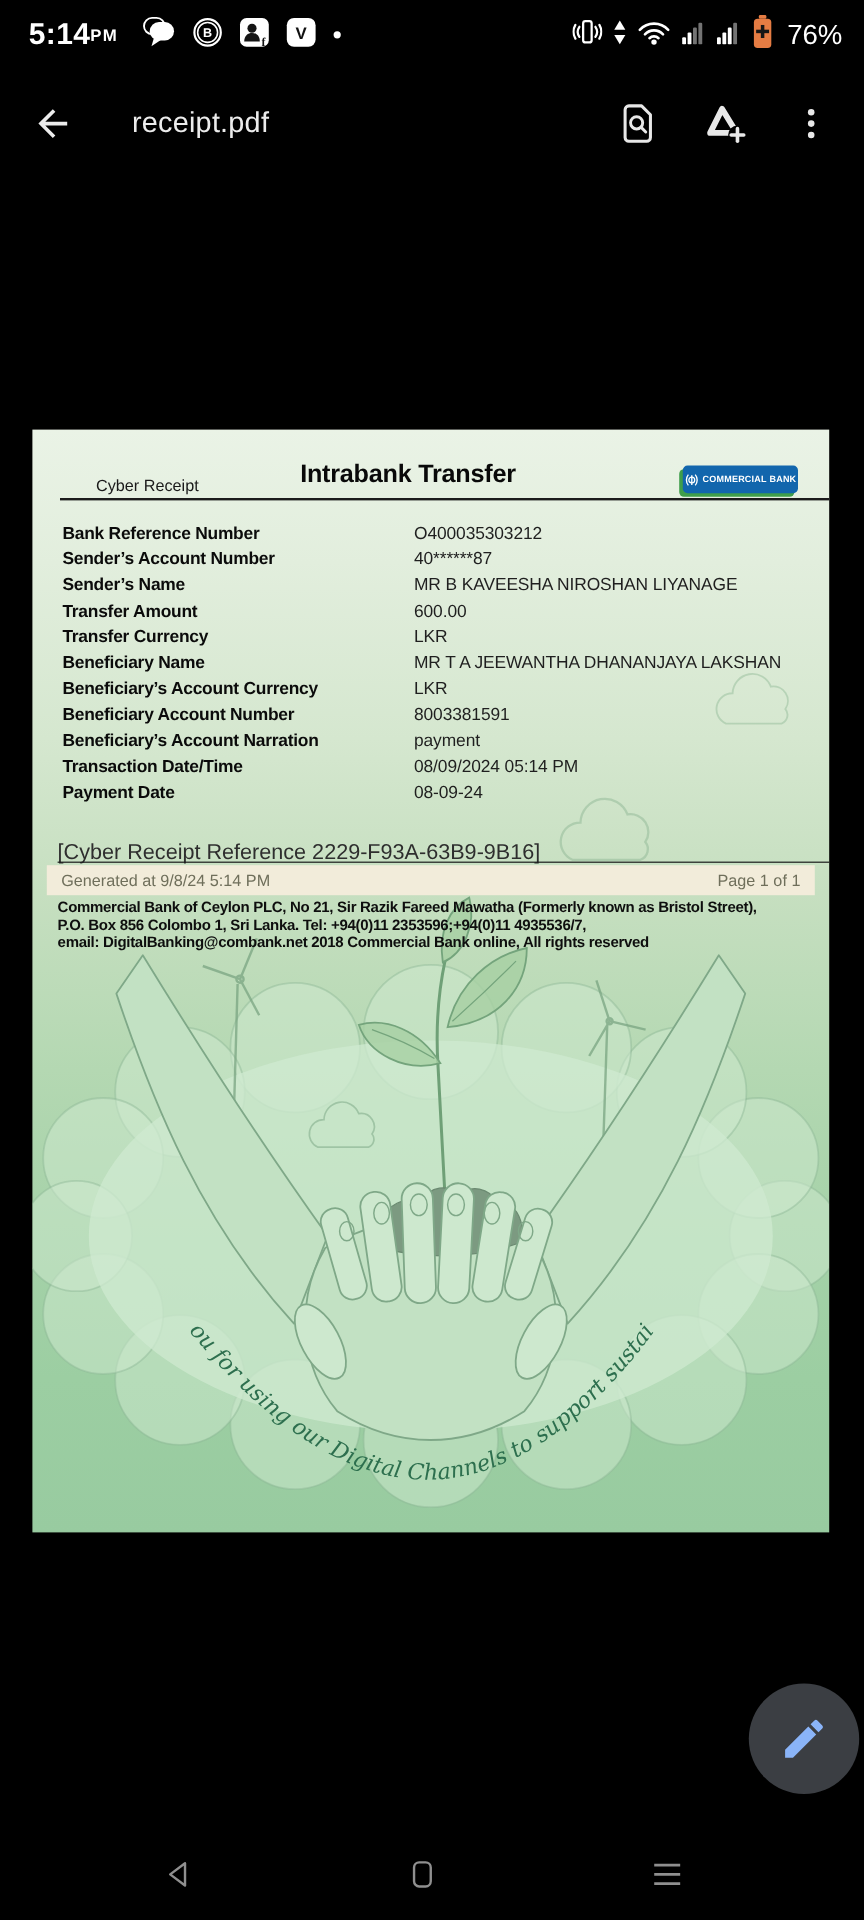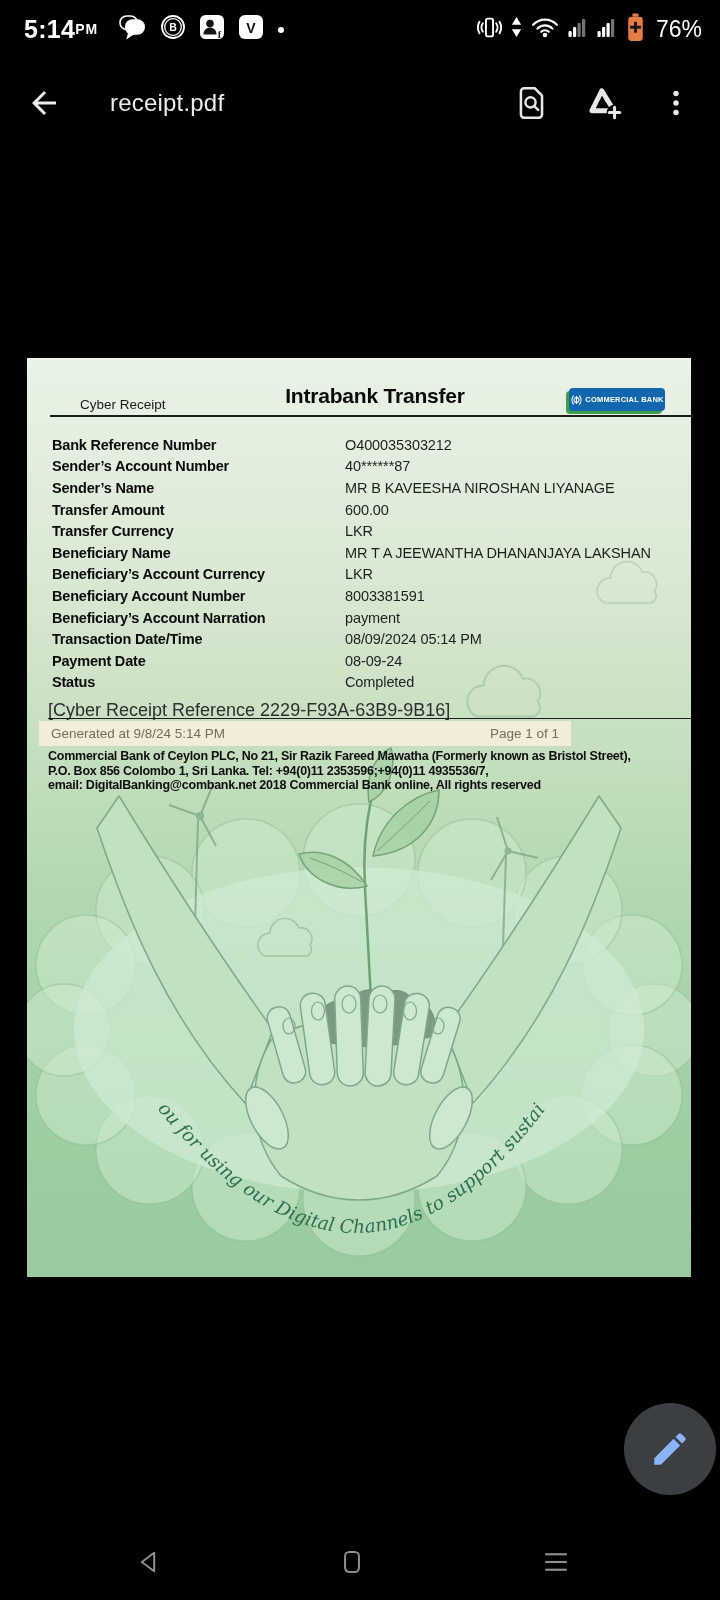--- a/index.html
+++ b/index.html
@@ -20,33 +20,33 @@
   .ab-actions{margin-left:auto;display:flex;align-items:center;gap:28px;}
   .icon-btn{width:44px;height:44px;display:flex;align-items:center;justify-content:center;}
   
   .pdf-page{position:absolute;left:27px;top:358px;width:664px;height:919px;overflow:hidden;
             background:linear-gradient(180deg,#eaf3e6 0%,#e2eedd 12%,#d5e7cf 28%,#c6dfc0 42%,
                        #b4d8b2 58%,#a6d2a9 72%,#9ccea2 86%,#98cba0 100%);}
   .wm-svg{position:absolute;inset:0;z-index:0;}
   .page-content{position:absolute;inset:0;z-index:1;border-radius:17px;}
   .doc-type{position:absolute;left:53px;top:39px;font-size:13.5px;color:#1a1a1a;}
   .doc-title{position:absolute;left:0;top:26px;width:626px;text-align:center;
-             font-size:21px;font-weight:bold;color:#090909;letter-spacing:-.2px;padding-left:35px;}
+             font-size:21px;font-weight:bold;color:#090909;letter-spacing:-.2px;}
   .bank-logo{position:absolute;left:542px;top:30px;width:96px;height:23px;background:#1266ad;
              border-radius:4px;box-shadow:-3px 3px 0 #3f9e4b;display:flex;align-items:center;
              justify-content:center;gap:2px;}
   .bank-logo-text{color:#fff;font-size:7.5px;font-weight:bold;letter-spacing:.2px;white-space:nowrap;}
   .hr1{position:absolute;left:23px;top:57px;width:642px;height:0;border-top:2px solid #1c1c1c;}
   .fields{position:absolute;left:25px;top:76px;right:15px;}
   .field-row{display:flex;height:21.6px;align-items:center;}
   .f-label{width:293px;font-size:14.5px;font-weight:bold;color:#0b0b0b;letter-spacing:-.2px;}
   .f-value{font-size:14.5px;color:#1f1f1f;letter-spacing:-.1px;}
   .reference{position:absolute;left:21px;top:342px;font-size:18px;color:#2e2e2e;}
   .hr2{position:absolute;left:21px;top:360px;width:644px;border-top:1.8px solid #1c1c1c;}
-  .gen-band{position:absolute;left:12px;top:363px;width:532px;height:25px;background:#f2ecda;
+  .gen-band{position:absolute;left:12px;top:363px;width:640px;height:25px;background:#f2ecda;
             display:flex;align-items:center;justify-content:space-between;padding:0 12px;
             box-sizing:border-box;font-size:13.5px;color:#6f6f5b;}
   .footer{position:absolute;left:21px;top:391px;width:624px;font-size:12.5px;font-weight:bold;
           color:#0e0e0e;line-height:14.5px;letter-spacing:-.25px;}
   
   .fab{position:absolute;left:624px;top:1403px;width:92px;height:92px;border-radius:50%;
        background:#3b3e43;display:flex;align-items:center;justify-content:center;}
   
   .nav-btn{position:absolute;top:1538px;width:48px;height:48px;display:flex;
            align-items:center;justify-content:center;}
@@ -320,24 +320,20 @@
             <span class="f-value">payment</span>
           </div>
           <div class="field-row">
             <span class="f-label">Transaction Date/Time</span>
             <span class="f-value">08/09/2024 05:14 PM</span>
           </div>
           <div class="field-row">
             <span class="f-label">Payment Date</span>
             <span class="f-value">08-09-24</span>
           </div>
-          <div class="field-row">
-            <span class="f-label">Status</span>
-            <span class="f-value">Completed</span>
-          </div>
         </div>
 
       <div class="reference">[Cyber Receipt Reference 2229-F93A-63B9-9B16]</div>
       <div class="hr2"></div>
       <div class="gen-band">
         <span>Generated at 9/8/24 5:14 PM</span>
         <span>Page 1 of 1</span>
       </div>
       <div class="footer">
         <div>Commercial Bank of Ceylon PLC, No 21, Sir Razik Fareed Mawatha (Formerly known as Bristol Street),</div>

